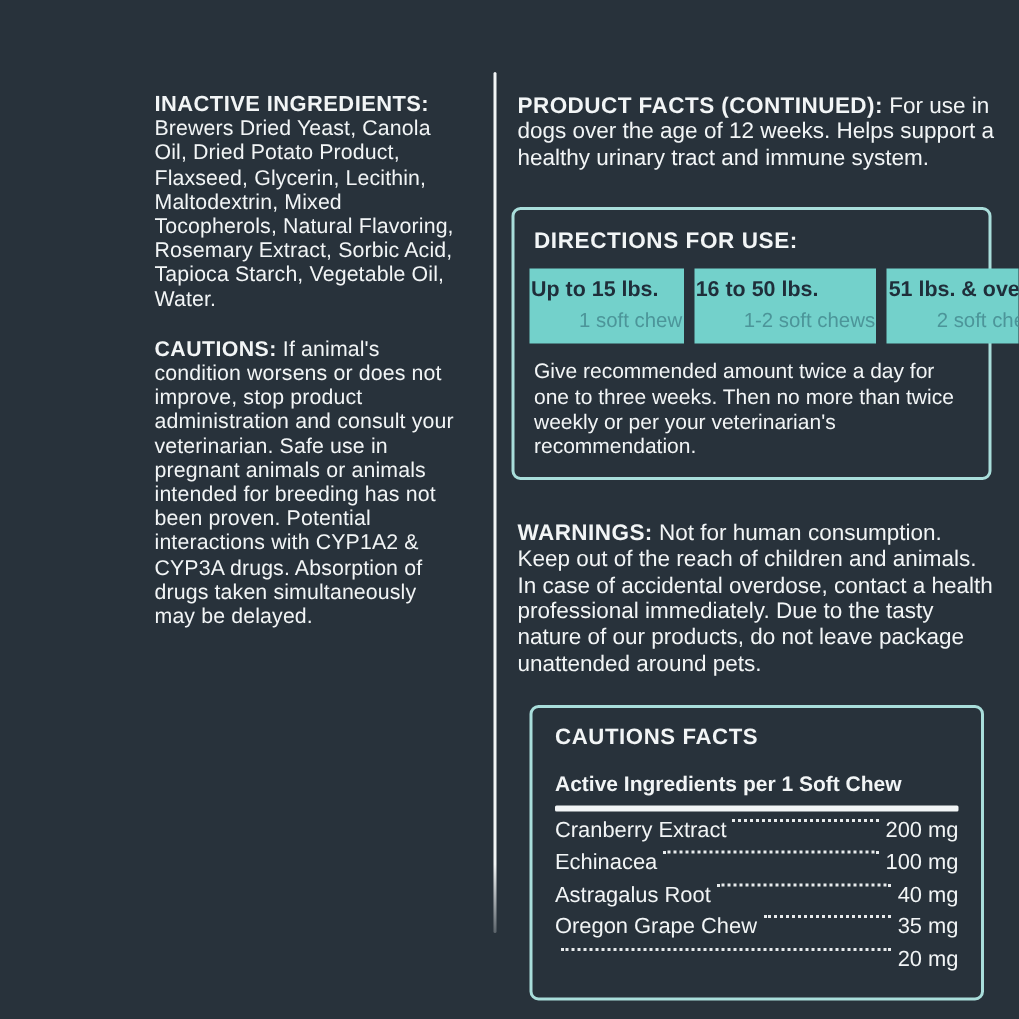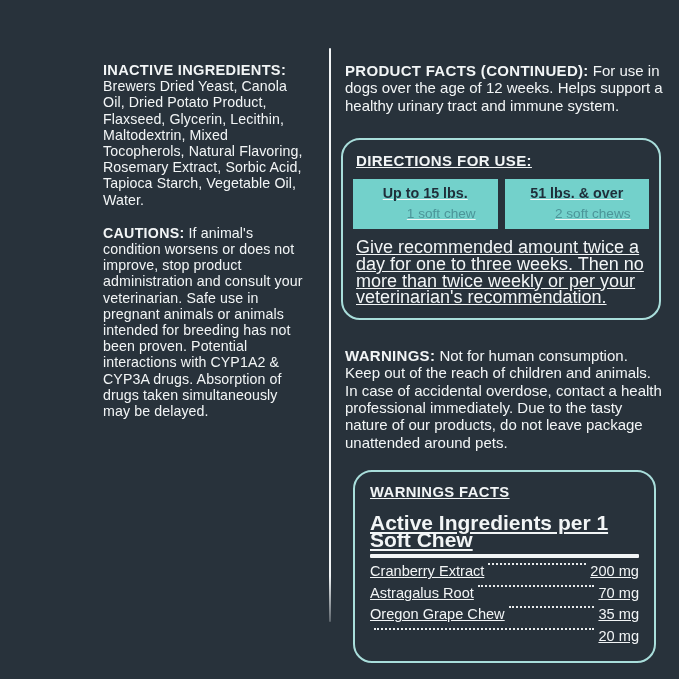--- a/index.html
+++ b/index.html
@@ -38,42 +38,41 @@
 
   
   .col-right {
     position: absolute; left: 295px; top: 62px; width: 322px;
     font-size: 15px; line-height: 17.4px;
   }
   .col-right > .para { margin-left: 4px; width: 318px; }
 
   .box {
     border: 2px solid var(--accent-border);
-    border-radius: 19px;
+    border-radius: 6px;
     background: transparent;
-    text-decoration: underline;
   }
   .directions-box { margin-top: 24px; padding: 10px 10px 12px 10px; width: 320px; }
   .box-heading { font-weight: bold; font-size: 15px; letter-spacing: 0.4px; margin: 2px 0 0 3px; }
 
   .dose-row { display: flex; gap: 7px; margin-top: 9px; }
   .dose-cell {
     flex: 1; background: var(--teal-fill);
-    text-align: center; padding: 6px 1px 7px 1px; white-space: nowrap;
+    padding: 6px 1px 7px 1px; white-space: nowrap;
   }
   .dose-weight { font-weight: bold; font-size: 14.3px; color: var(--dose-weight-ink); }
   .dose-amount { font-size: 13.6px; color: var(--dose-amount-ink); margin-top: 3px; padding-left: 32px; }
 
-  .directions-note { margin: 10px 3px 0 3px; font-size: 18px; line-height: 16.6px; }
+  .directions-note { margin: 10px 3px 0 3px; font-size: 14px; line-height: 16.6px; }
 
   .warnings-para { margin-top: 27px; }
 
   .facts-box { margin-top: 19px; margin-left: 12px; width: 303px; padding: 12px 15px 12px 15px; }
   .facts-heading { font-weight: bold; font-size: 14.8px; letter-spacing: 0.4px; }
-  .facts-sub { font-weight: bold; font-size: 21px; margin-top: 12px; }
+  .facts-sub { font-weight: bold; font-size: 14px; margin-top: 12px; }
   .rule { height: 4px; background: var(--ink); margin-top: 6px; border-radius: 1px; }
   .ing-list { margin-top: 5px; }
   .ing-row { display: flex; align-items: flex-start; height: 21.4px; font-size: 14.6px; }
   .ing-name { white-space: nowrap; }
   .ing-leader { flex: 1; border-bottom: 2px dotted rgba(242,245,246,0.95); margin: 0 4px 4px 4px; min-width: 8px; }
   .ing-amount { white-space: nowrap; }
 </style>
 </head>
 <body>
 
@@ -100,46 +99,55 @@
     </div>
 
     <div class="box directions-box">
       <div class="box-heading">DIRECTIONS FOR USE:</div>
       <div class="dose-row">
         <div class="dose-cell">
           <div class="dose-weight">Up to 15 lbs.</div>
           <div class="dose-amount">1 soft chew</div>
         </div>
         <div class="dose-cell">
+          <div class="dose-weight">16 to 50 lbs.</div>
+          <div class="dose-amount">1-2 soft chews</div>
+        </div>
+        <div class="dose-cell">
           <div class="dose-weight">51 lbs. &amp; over</div>
           <div class="dose-amount">2 soft chews</div>
         </div>
       </div>
       <div class="directions-note">Give recommended amount twice a day for one to three weeks. Then no more than twice weekly or per your veterinarian's recommendation.</div>
     </div>
 
     <div class="para warnings-para">
       <strong>WARNINGS:</strong>
       <span>Not for human consumption. Keep out of the reach of children and animals. In case of accidental overdose, contact a health professional immediately. Due to the tasty nature of our products, do not leave package unattended around pets.</span>
     </div>
 
     <div class="box facts-box">
-      <div class="facts-heading">WARNINGS FACTS</div>
+      <div class="facts-heading">CAUTIONS FACTS</div>
       <div class="facts-sub">Active Ingredients per 1 Soft Chew</div>
       <div class="rule"></div>
       <div class="ing-list">
         <div class="ing-row">
           <span class="ing-name">Cranberry Extract</span>
           <span class="ing-leader"></span>
           <span class="ing-amount">200 mg</span>
         </div>
         <div class="ing-row">
+          <span class="ing-name">Echinacea</span>
+          <span class="ing-leader"></span>
+          <span class="ing-amount">100 mg</span>
+        </div>
+        <div class="ing-row">
           <span class="ing-name">Astragalus Root</span>
           <span class="ing-leader"></span>
-          <span class="ing-amount">70 mg</span>
+          <span class="ing-amount">40 mg</span>
         </div>
         <div class="ing-row">
           <span class="ing-name">Oregon Grape Chew</span>
           <span class="ing-leader"></span>
           <span class="ing-amount">35 mg</span>
         </div>
         <div class="ing-row">
           <span class="ing-leader"></span>
           <span class="ing-amount">20 mg</span>
         </div>

